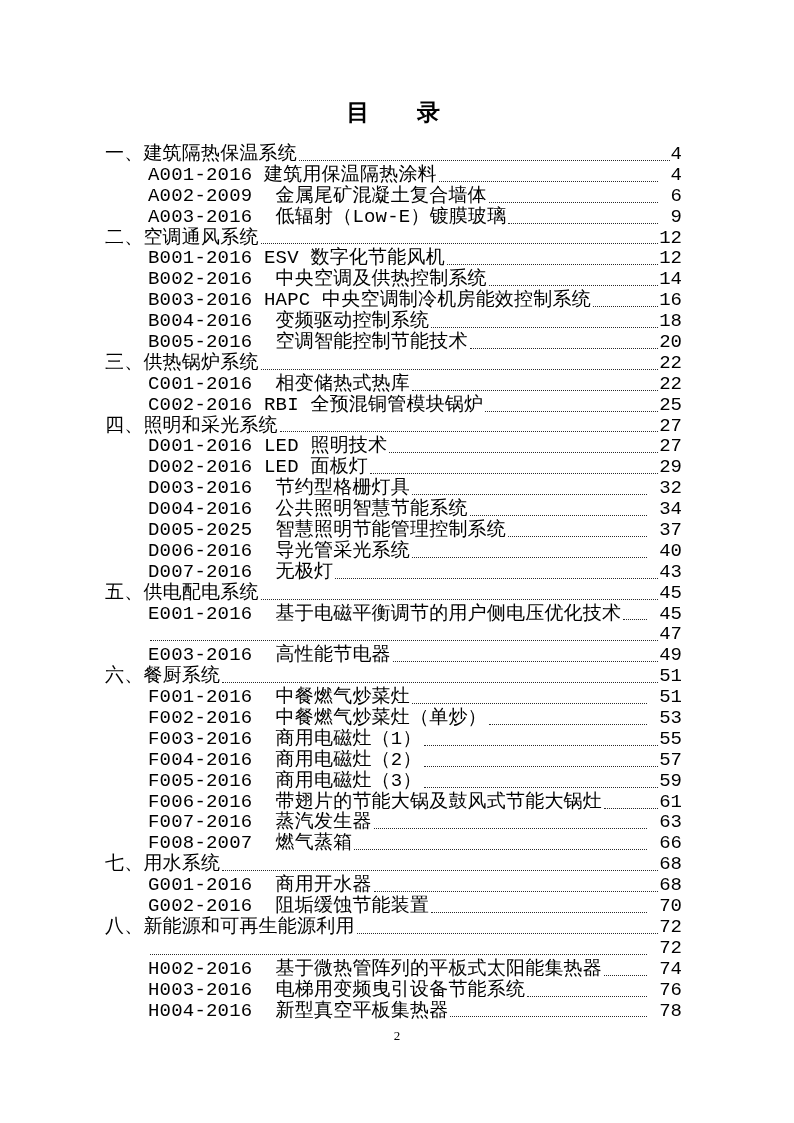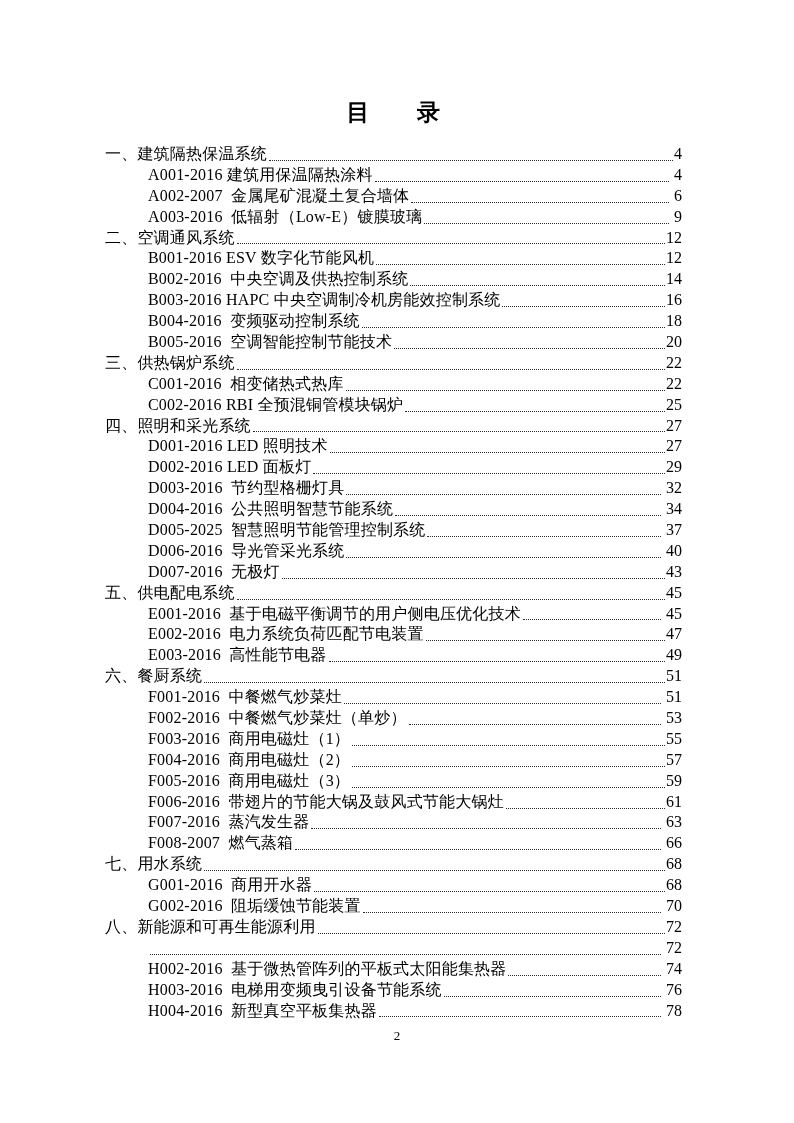--- a/index.html
+++ b/index.html
@@ -34,22 +34,23 @@
     white-space: pre;
     letter-spacing: 0.5px;
   }
   .toc-list {
     width: 100%;
   }
   .toc-row {
     display: flex;
     align-items: flex-end;
     height: 20.9px;
-    font-size: 16px;
+    font-size: 19px;
     line-height: 20.9px;
+    font-family: Liberation Mono, monospace;
   }
   .toc-row.lvl2 { padding-left: 43px; }
   .toc-label {
     white-space: pre;
     flex: 0 0 auto;
     letter-spacing: 0.2px;
   }
   .toc-leader {
     flex: 1 1 auto;
     border-bottom: 1.6px dotted #2a2a2a;
@@ -81,21 +82,21 @@
     <span class="toc-label">一、建筑隔热保温系统</span>
     <span class="toc-leader"></span>
     <span class="toc-page">4</span>
   </div>
         <div class="toc-row lvl2">
     <span class="toc-label">A001-2016 建筑用保温隔热涂料</span>
     <span class="toc-leader"></span>
     <span class="toc-page"> 4</span>
   </div>
         <div class="toc-row lvl2">
-    <span class="toc-label">A002-2007  金属尾矿混凝土复合墙体</span>
+    <span class="toc-label">A002-2009  金属尾矿混凝土复合墙体</span>
     <span class="toc-leader"></span>
     <span class="toc-page"> 6</span>
   </div>
         <div class="toc-row lvl2">
     <span class="toc-label">A003-2016  低辐射（Low-E）镀膜玻璃</span>
     <span class="toc-leader"></span>
     <span class="toc-page"> 9</span>
   </div>
         <div class="toc-row lvl1">
     <span class="toc-label">二、空调通风系统</span>
@@ -186,21 +187,20 @@
     <span class="toc-label">五、供电配电系统</span>
     <span class="toc-leader"></span>
     <span class="toc-page">45</span>
   </div>
         <div class="toc-row lvl2">
     <span class="toc-label">E001-2016  基于电磁平衡调节的用户侧电压优化技术</span>
     <span class="toc-leader"></span>
     <span class="toc-page"> 45</span>
   </div>
         <div class="toc-row lvl2">
-    <span class="toc-label">E002-2016  电力系统负荷匹配节电装置</span>
     <span class="toc-leader"></span>
     <span class="toc-page">47</span>
   </div>
         <div class="toc-row lvl2">
     <span class="toc-label">E003-2016  高性能节电器</span>
     <span class="toc-leader"></span>
     <span class="toc-page">49</span>
   </div>
         <div class="toc-row lvl1">
     <span class="toc-label">六、餐厨系统</span>

